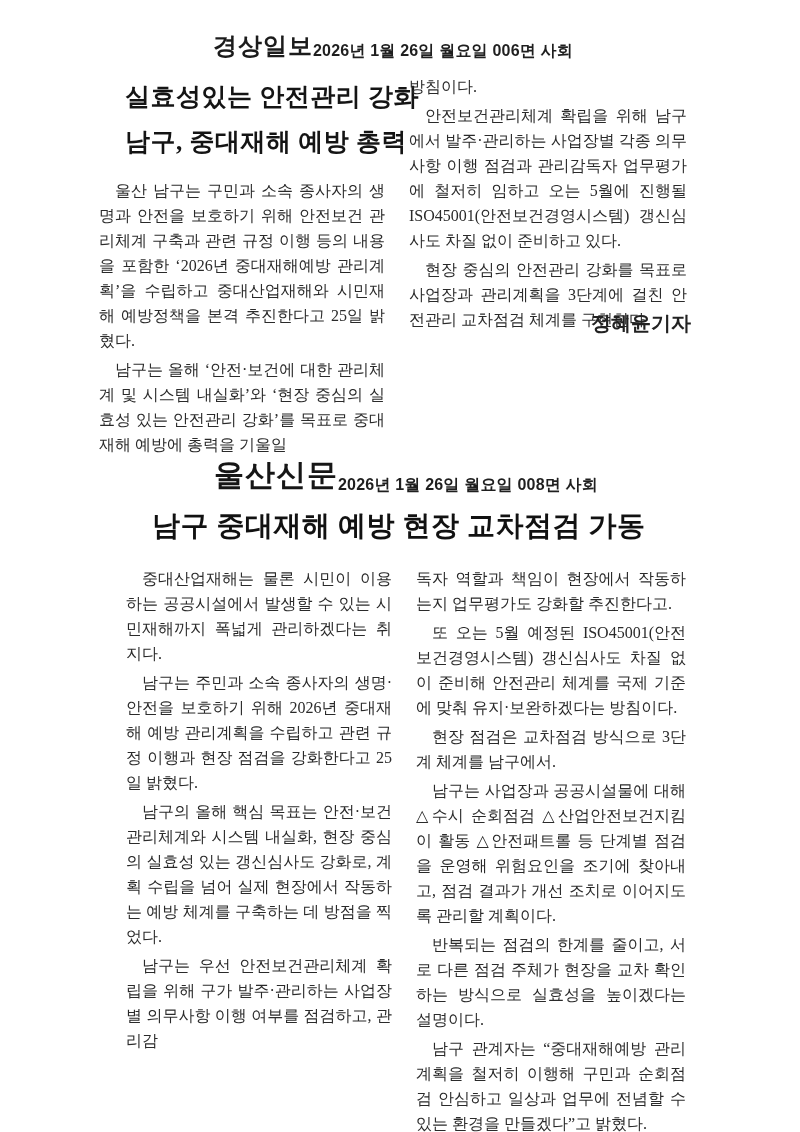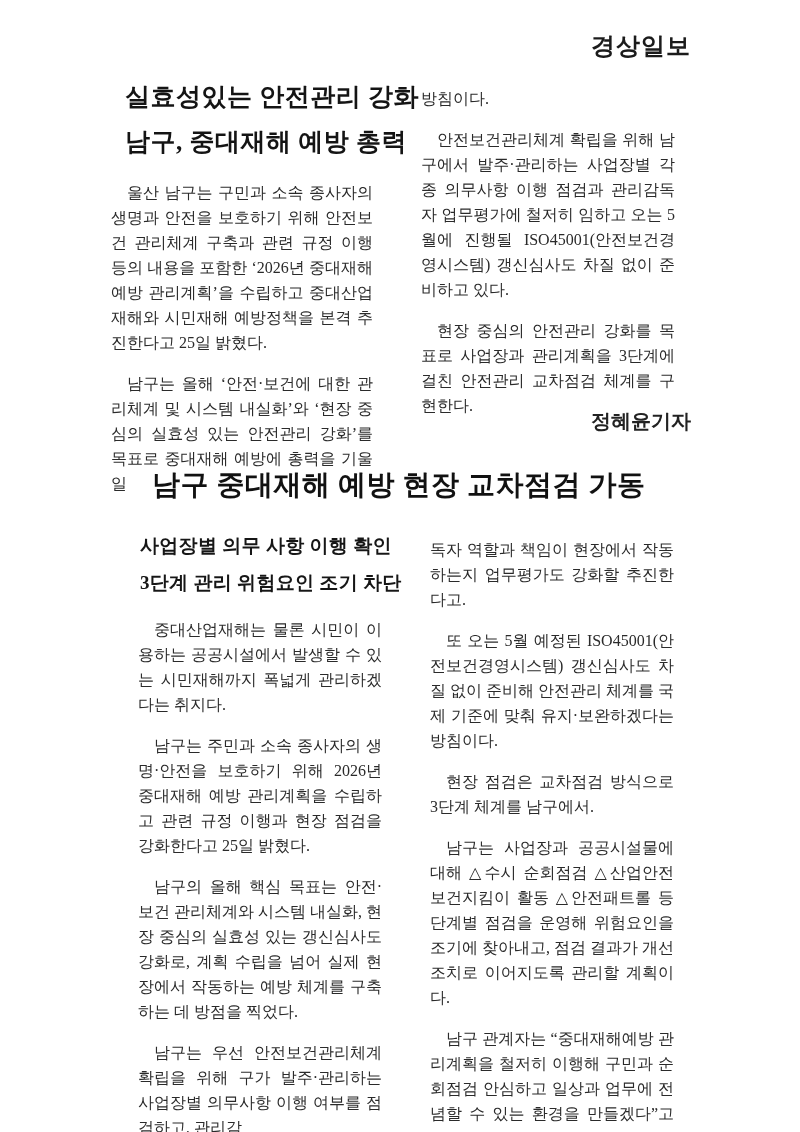--- a/index.html
+++ b/index.html
@@ -9,40 +9,40 @@
     background:#ffffff;
     overflow:hidden;
     font-family:"Liberation Serif","DejaVu Serif",serif;
     color:#262626;
   }
   
   .article1{
     position:absolute;left:95px;top:30px;width:596px;
   }
   .a-header{
-    display:flex;justify-content:flex-end;align-items:flex-end;
+    display:flex;justify-content:center;align-items:flex-end;
   }
   .a1-masthead{
     font-family:"Liberation Sans","DejaVu Sans",sans-serif;
     font-weight:800;font-size:24px;letter-spacing:1px;color:#1b1b1b;
   }
   .dateline{
     font-family:"Liberation Sans","DejaVu Sans",sans-serif;
     font-weight:700;font-size:16px;color:#1f1f1f;letter-spacing:0.2px;
   }
   .cols{display:flex;gap:16px;margin-top:8px;}
   .col-l1{width:294px;}
   .col-r1{width:286px;}
   .headline1{margin:4px 0 14px 30px;}
   .headline1 div{
     font-weight:700;font-size:25px;line-height:45px;color:#141414;
     letter-spacing:0.5px;white-space:nowrap;
   }
   .body{font-size:16px;line-height:25px;text-align:justify;color:#2a2a2a;}
-  .body p{margin:16px;text-indent:1em;}
+  .body p{margin:4px;text-indent:1em;}
   .body.cont p:first-child{text-indent:0;}
   .byline{
     text-align:right;font-weight:700;font-size:20px;color:#222;
   }
   .byline-inline{margin-top:-25px;line-height:25px;}
   
   .article2{
     position:absolute;left:122px;top:455px;width:568px;
   }
   .a2-masthead{
@@ -64,20 +64,21 @@
   .byline-block{margin-top:2px;line-height:26px;font-size:15.5px;}
 </style>
 </head>
 <body>
 
 <div class="page">
 
   <section class="article1">
     <div class="a-header">
       <div class="a1-masthead">경상일보</div>
+      <div class="dateline">2026년 1월 26일 월요일 006면 사회</div>
     </div>
     <div class="cols">
       <div class="col-l1">
         <div class="headline1">
             <div>실효성있는 안전관리 강화</div>
             <div>남구, 중대재해 예방 총력</div>
           </div>
         <div class="body">
             <p>울산 남구는 구민과 소속 종사자의 생명과 안전을 보호하기 위해 안전보건 관리체계 구축과 관련 규정 이행 등의 내용을 포함한 ‘2026년 중대재해예방 관리계획’을 수립하고 중대산업재해와 시민재해 예방정책을 본격 추진한다고 25일 밝혔다.</p>
             <p>남구는 올해 ‘안전·보건에 대한 관리체계 및 시스템 내실화’와 ‘현장 중심의 실효성 있는 안전관리 강화’를 목표로 중대재해 예방에 총력을 기울일</p>
@@ -88,40 +89,41 @@
             <p>방침이다.</p>
             <p>안전보건관리체계 확립을 위해 남구에서 발주·관리하는 사업장별 각종 의무사항 이행 점검과 관리감독자 업무평가에 철저히 임하고 오는 5월에 진행될 ISO45001(안전보건경영시스템) 갱신심사도 차질 없이 준비하고 있다.</p>
             <p>현장 중심의 안전관리 강화를 목표로 사업장과 관리계획을 3단계에 걸친 안전관리 교차점검 체계를 구현한다.</p>
           </div>
         <div class="byline byline-inline">정혜윤기자</div>
       </div>
     </div>
   </section>
 
   <section class="article2">
+    <div class="a-header">
+      <div class="a2-masthead">울산신문</div>
+      <div class="dateline">2026년 1월 26일 월요일 008면 사회</div>
+    </div>
     <div class="headline2">남구 중대재해 예방 현장 교차점검 가동</div>
     <div class="cols">
       <div class="col-l2">
-        <div class="subhead2">
-            <div>사업장별 의무 사항 이행 확인</div>
-            <div>3단계 관리 위험요인 조기 차단</div>
-          </div>
         <div class="body">
             <p>중대산업재해는 물론 시민이 이용하는 공공시설에서 발생할 수 있는 시민재해까지 폭넓게 관리하겠다는 취지다.</p>
             <p>남구는 주민과 소속 종사자의 생명·안전을 보호하기 위해 2026년 중대재해 예방 관리계획을 수립하고 관련 규정 이행과 현장 점검을 강화한다고 25일 밝혔다.</p>
             <p>남구의 올해 핵심 목표는 안전·보건 관리체계와 시스템 내실화, 현장 중심의 실효성 있는 갱신심사도 강화로, 계획 수립을 넘어 실제 현장에서 작동하는 예방 체계를 구축하는 데 방점을 찍었다.</p>
             <p>남구는 우선 안전보건관리체계 확립을 위해 구가 발주·관리하는 사업장별 의무사항 이행 여부를 점검하고, 관리감</p>
           </div>
       </div>
       <div class="col-r2">
         <div class="body cont">
             <p>독자 역할과 책임이 현장에서 작동하는지 업무평가도 강화할 추진한다고.</p>
             <p>또 오는 5월 예정된 ISO45001(안전보건경영시스템) 갱신심사도 차질 없이 준비해 안전관리 체계를 국제 기준에 맞춰 유지·보완하겠다는 방침이다.</p>
             <p>현장 점검은 교차점검 방식으로 3단계 체계를 남구에서.</p>
             <p>남구는 사업장과 공공시설물에 대해 △수시 순회점검 △산업안전보건지킴이 활동 △안전패트롤 등 단계별 점검을 운영해 위험요인을 조기에 찾아내고, 점검 결과가 개선 조치로 이어지도록 관리할 계획이다.</p>
+            <p>반복되는 점검의 한계를 줄이고, 서로 다른 점검 주체가 현장을 교차 확인하는 방식으로 실효성을 높이겠다는 설명이다.</p>
             <p>남구 관계자는 “중대재해예방 관리계획을 철저히 이행해 구민과 순회점검 안심하고 일상과 업무에 전념할 수 있는 환경을 만들겠다”고 밝혔다.</p>
           </div>
         <div class="byline byline-block">김경민기자 uskkm@</div>
       </div>
     </div>
   </section>
 
 </div>
 
 </body></html>

